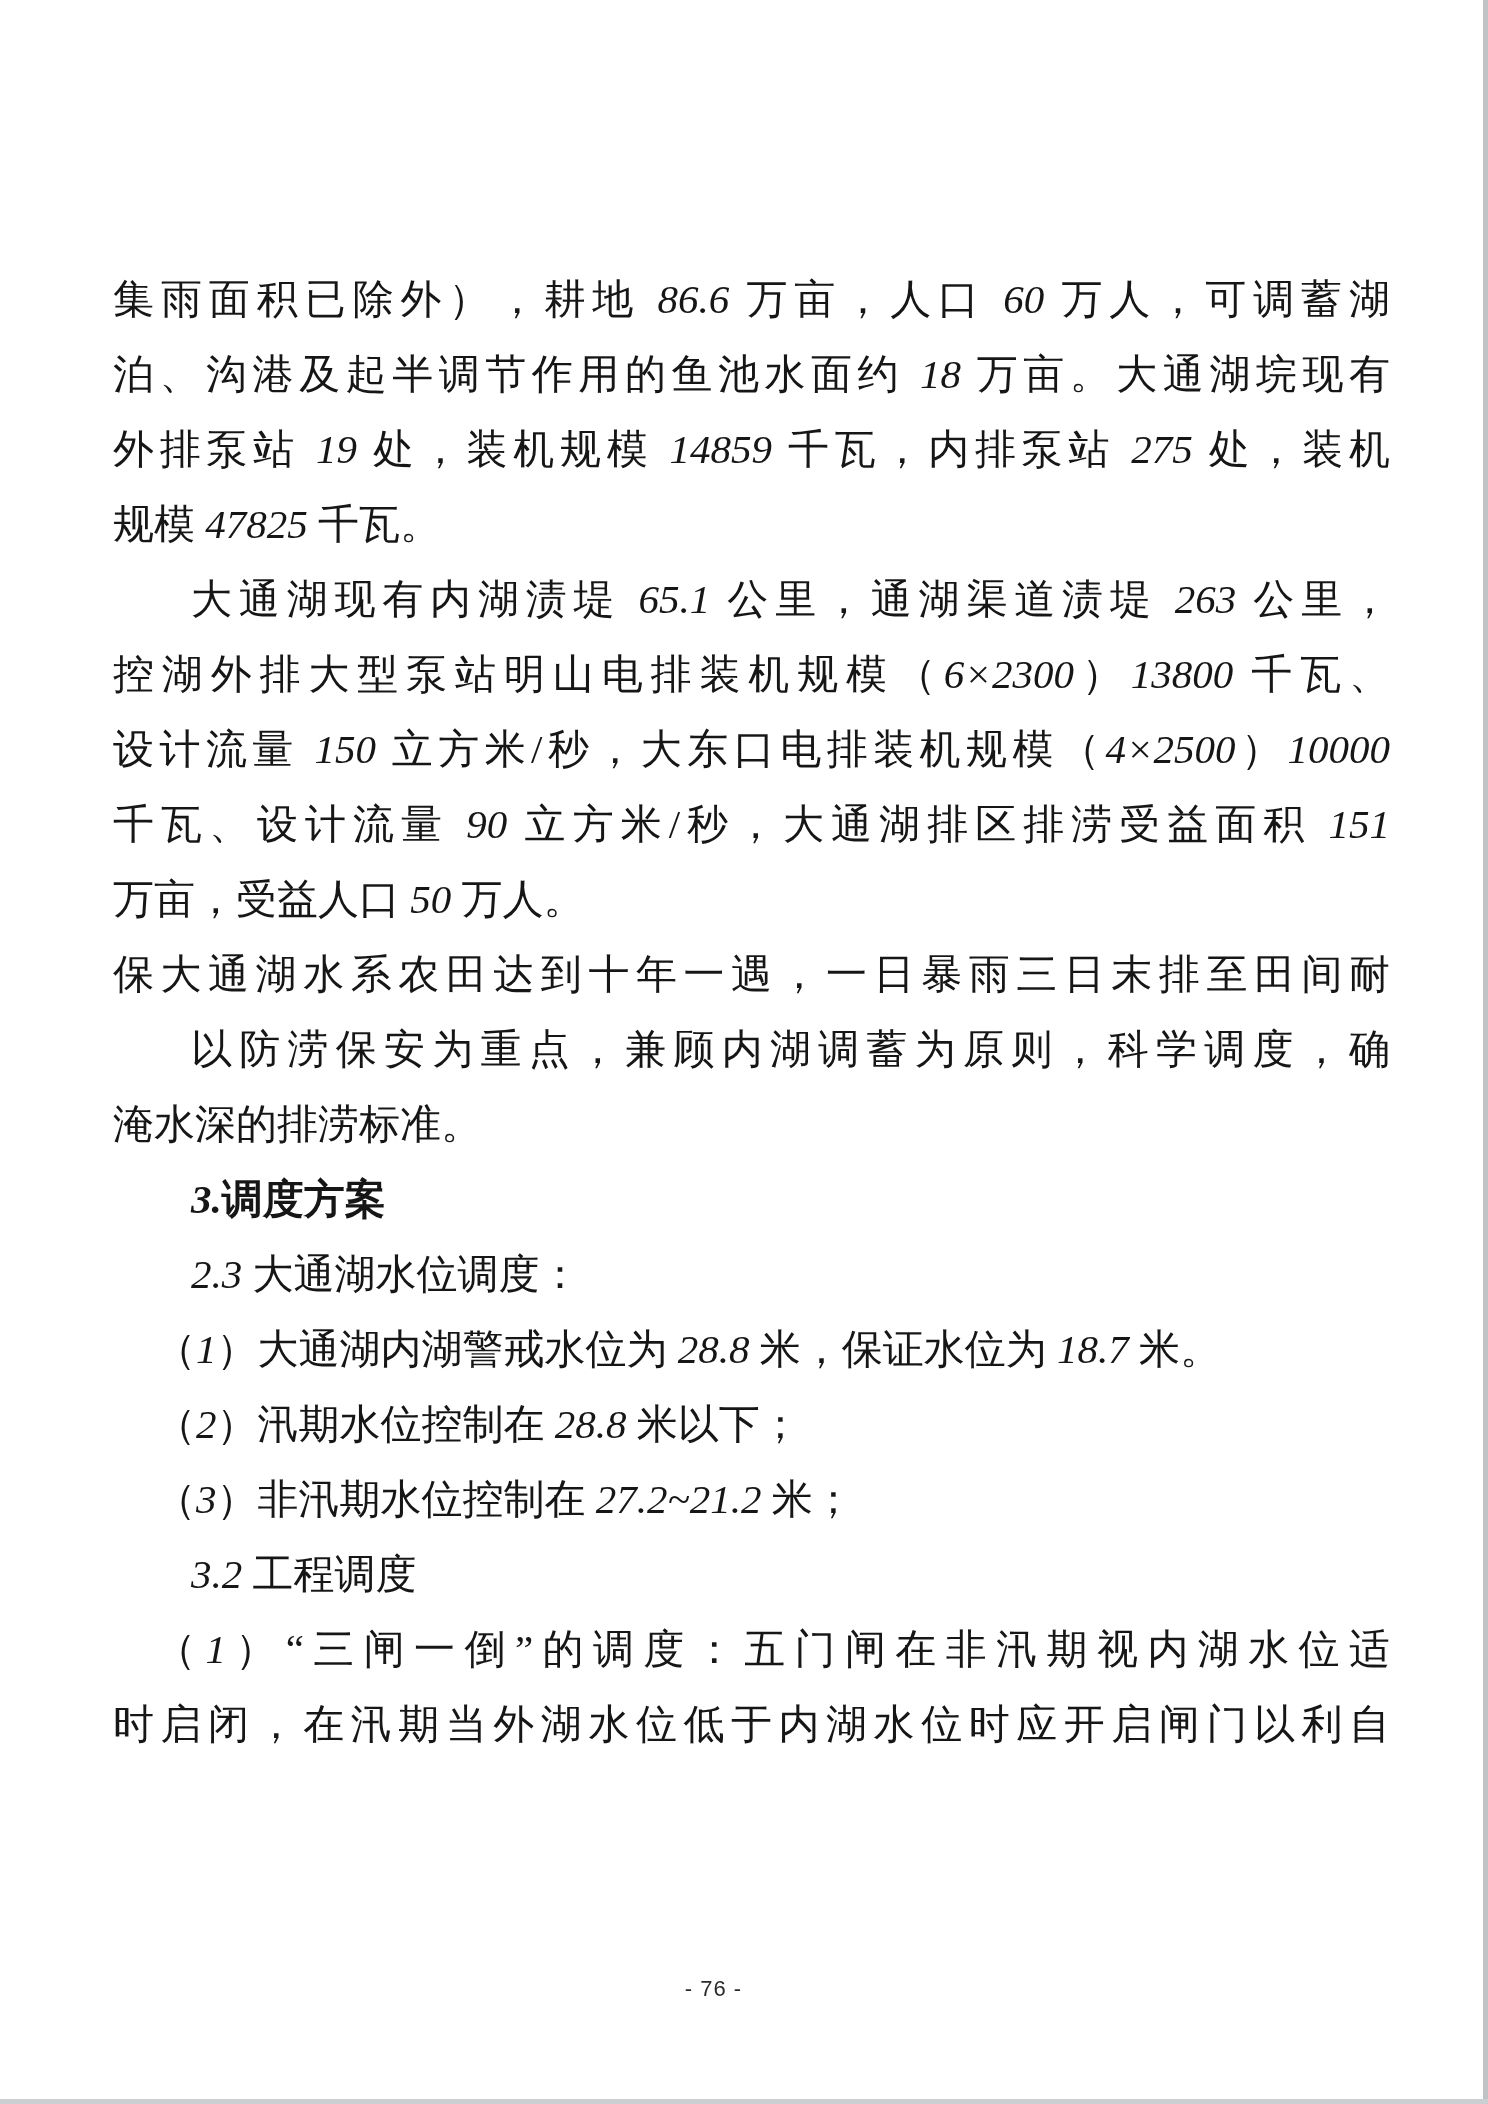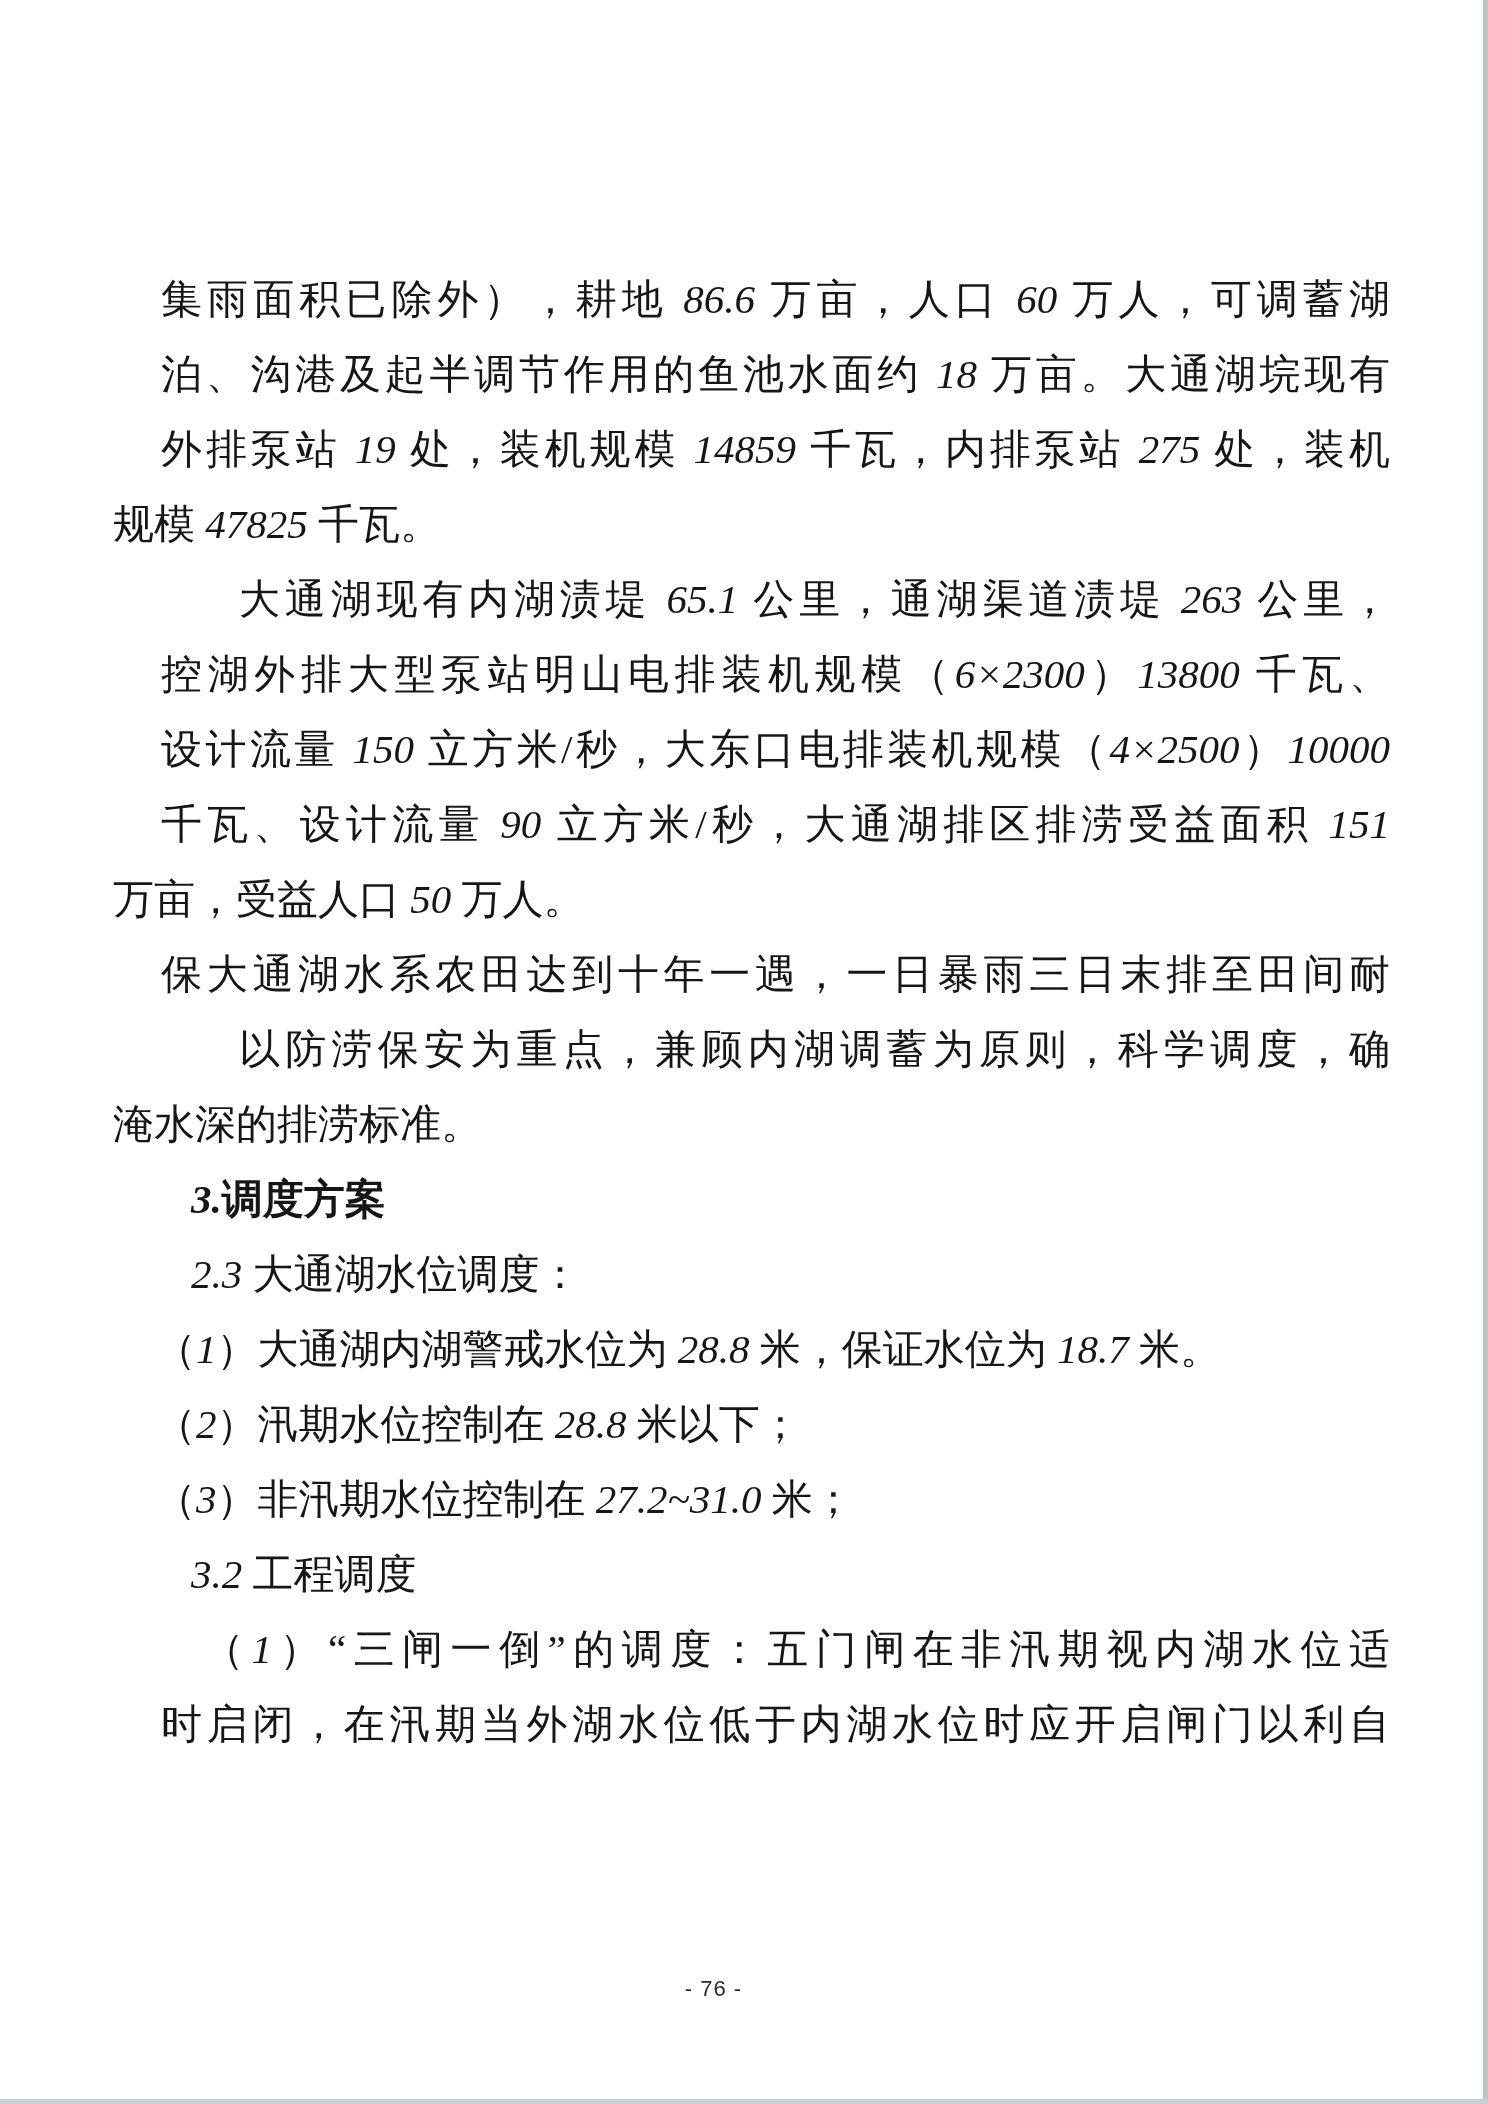--- a/index.html
+++ b/index.html
@@ -19,21 +19,21 @@
     width: 1277px;
   }
   .line {
     font-size: 41px;
     line-height: 75px;
     height: 75px;
     text-align: justify;
     text-align-last: left;
     white-space: normal;
   }
-  .line.stretch { text-align-last: justify; margin-left: 48px; }
+  .line.stretch { text-align-last: justify; }
   .line.indent-para { text-indent: 78px; }
   .line.indent-item { text-indent: 42px; }
   .line.bold { font-weight: bold; }
   .line i { font-style: italic; }
   .footer {
     position: absolute;
     left: 0;
     top: 1976px;
     width: 1427px;
     text-align: center;
@@ -69,21 +69,21 @@
       <div class="line stretch">设计流量 <i>150</i> 立方米/秒，大东口电排装机规模（<i>4×2500</i>）<i>10000</i></div>
       <div class="line stretch">千瓦、设计流量 <i>90</i> 立方米/秒，大通湖排区排涝受益面积 <i>151</i></div>
       <div class="line">万亩，受益人口 <i>50</i> 万人。</div>
       <div class="line stretch">保大通湖水系农田达到十年一遇，一日暴雨三日末排至田间耐</div>
       <div class="line stretch indent-para">以防涝保安为重点，兼顾内湖调蓄为原则，科学调度，确</div>
       <div class="line">淹水深的排涝标准。</div>
       <div class="line bold indent-para"><i>3.</i>调度方案</div>
       <div class="line indent-para"><i>2.3</i> 大通湖水位调度：</div>
       <div class="line indent-item">（<i>1</i>）大通湖内湖警戒水位为 <i>28.8</i> 米，保证水位为 <i>18.7</i> 米。</div>
       <div class="line indent-item">（<i>2</i>）汛期水位控制在 <i>28.8</i> 米以下；</div>
-      <div class="line indent-item">（<i>3</i>）非汛期水位控制在 <i>27.2~31.0</i> 米；</div>
+      <div class="line indent-item">（<i>3</i>）非汛期水位控制在 <i>27.2~21.2</i> 米；</div>
       <div class="line indent-para"><i>3.2</i> 工程调度</div>
       <div class="line stretch indent-item">（<i>1</i>）“三闸一倒”的调度：五门闸在非汛期视内湖水位适</div>
       <div class="line stretch">时启闭，在汛期当外湖水位低于内湖水位时应开启闸门以利自</div>
     </div>
   <div class="footer">- 76 -</div>
   <div class="edge-right"></div>
   <div class="edge-bottom"></div>
 </div>
 
 </body></html>

